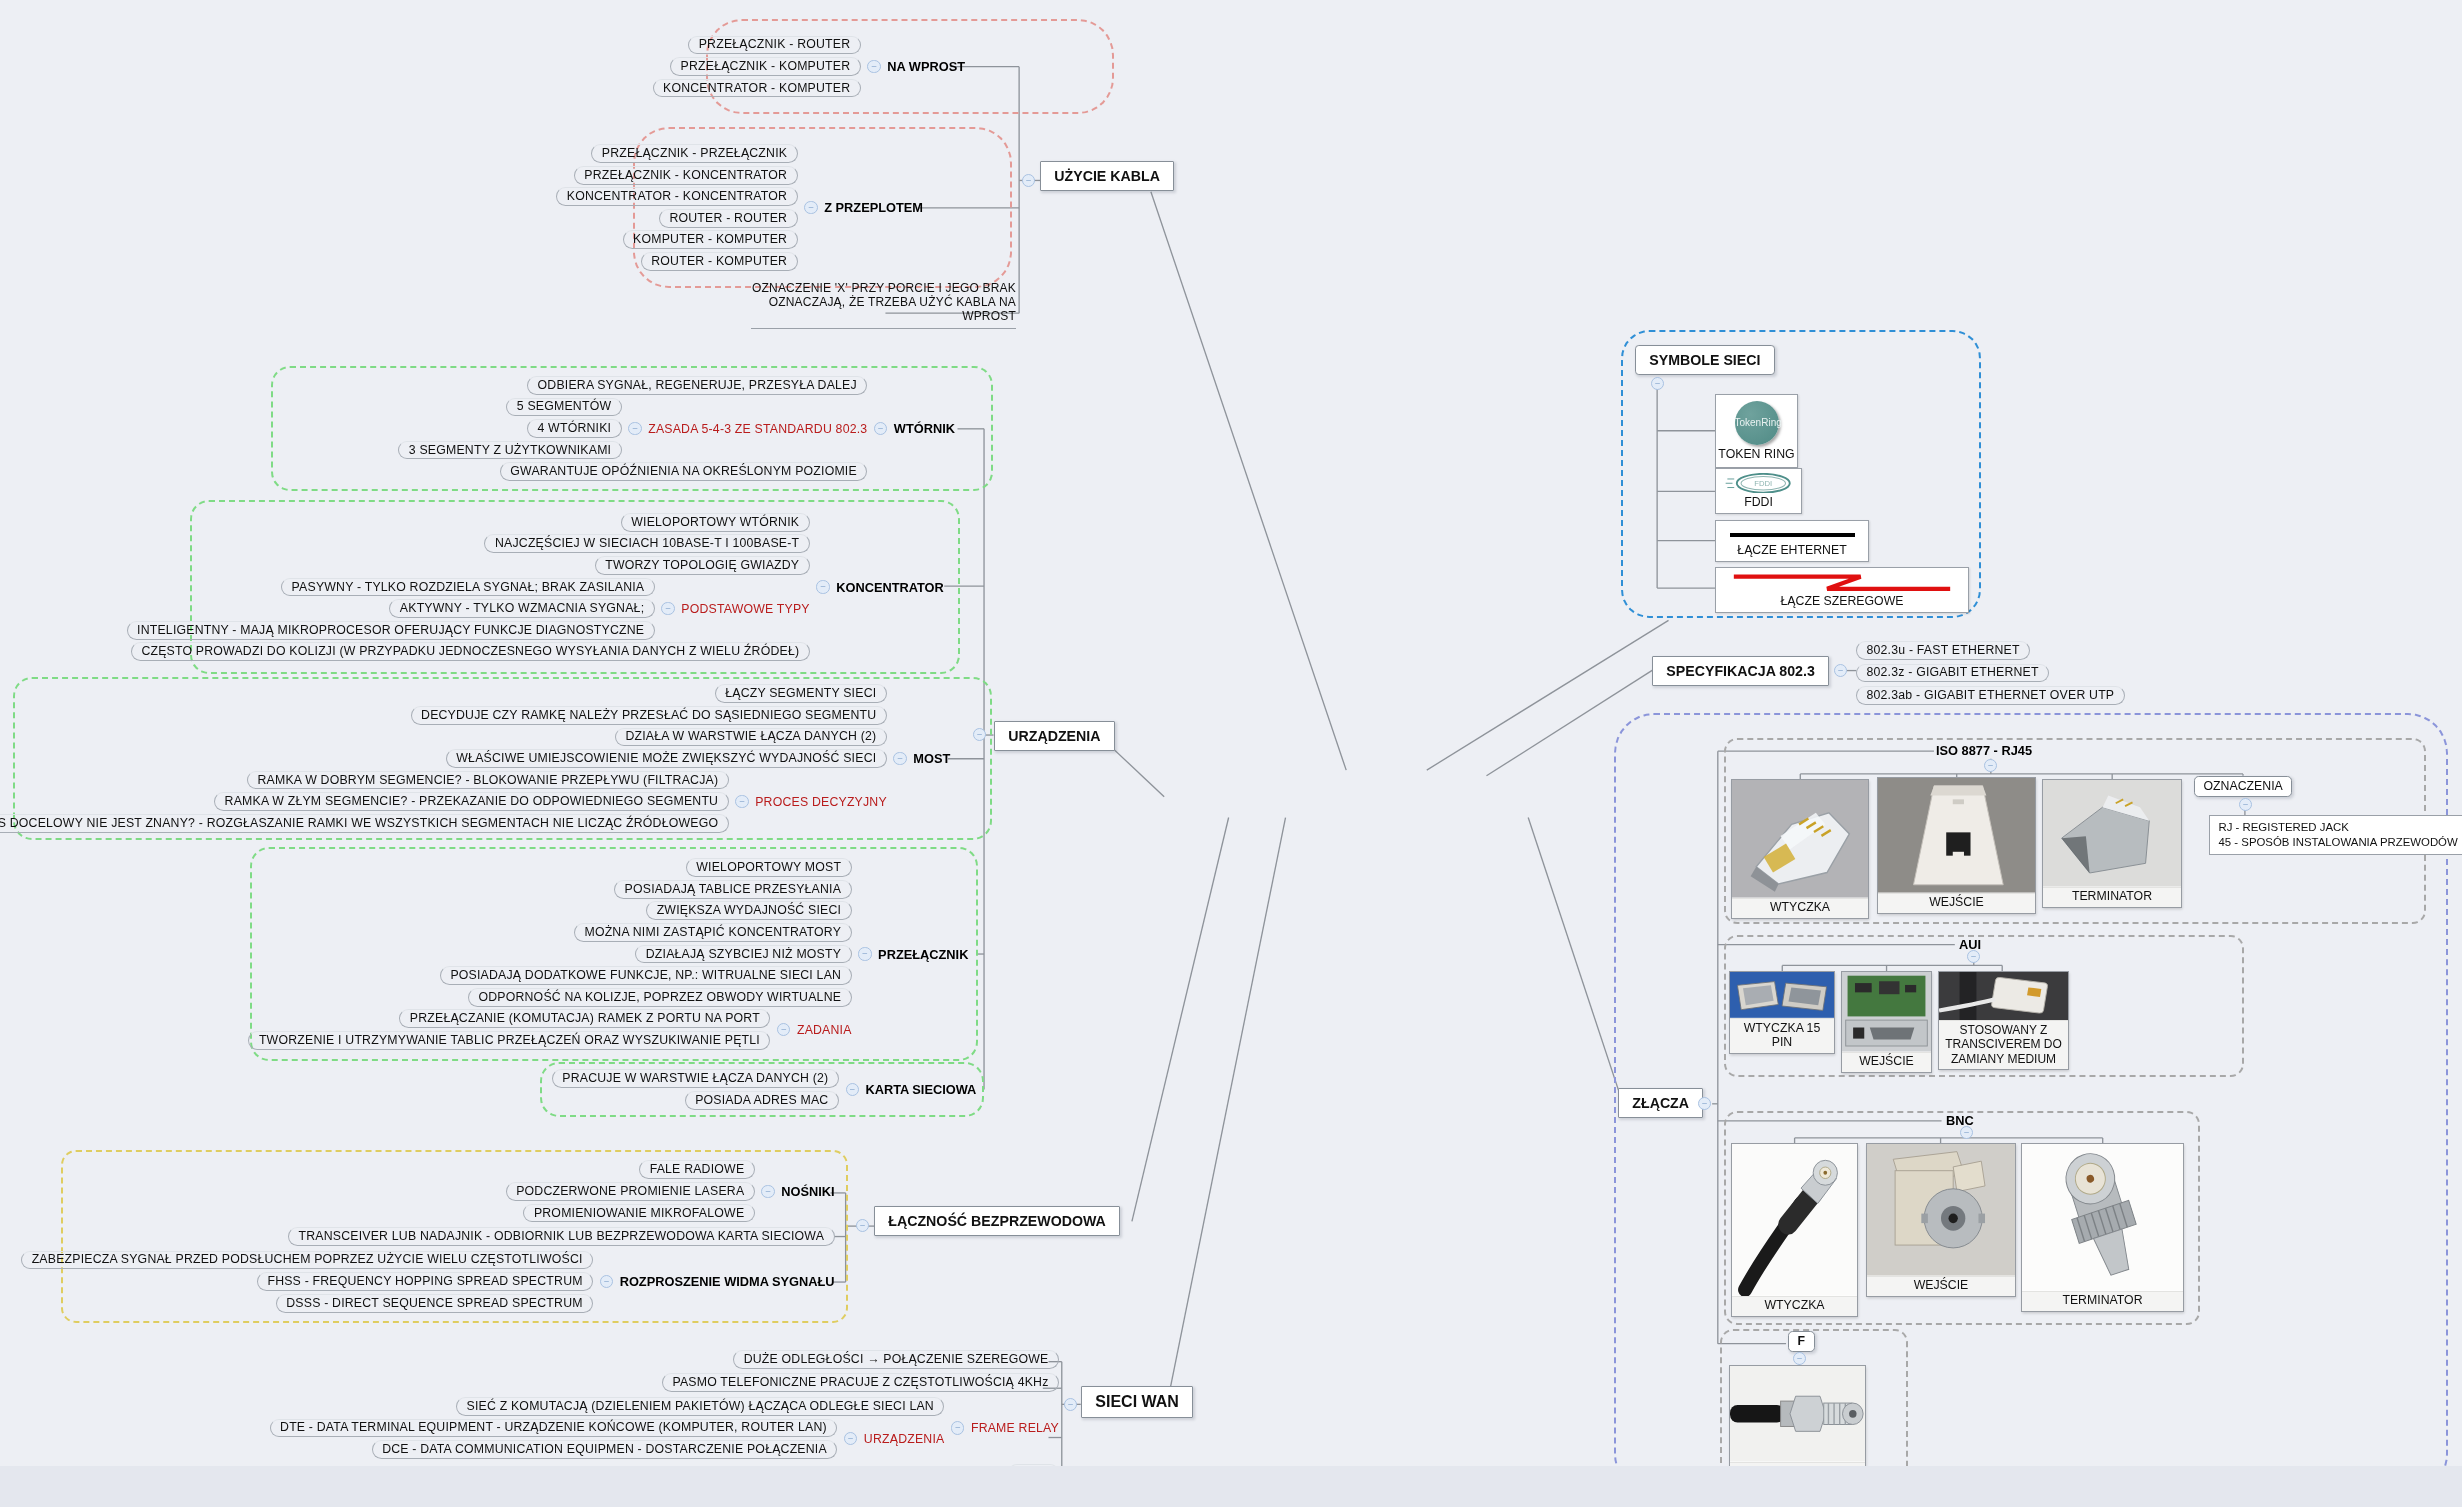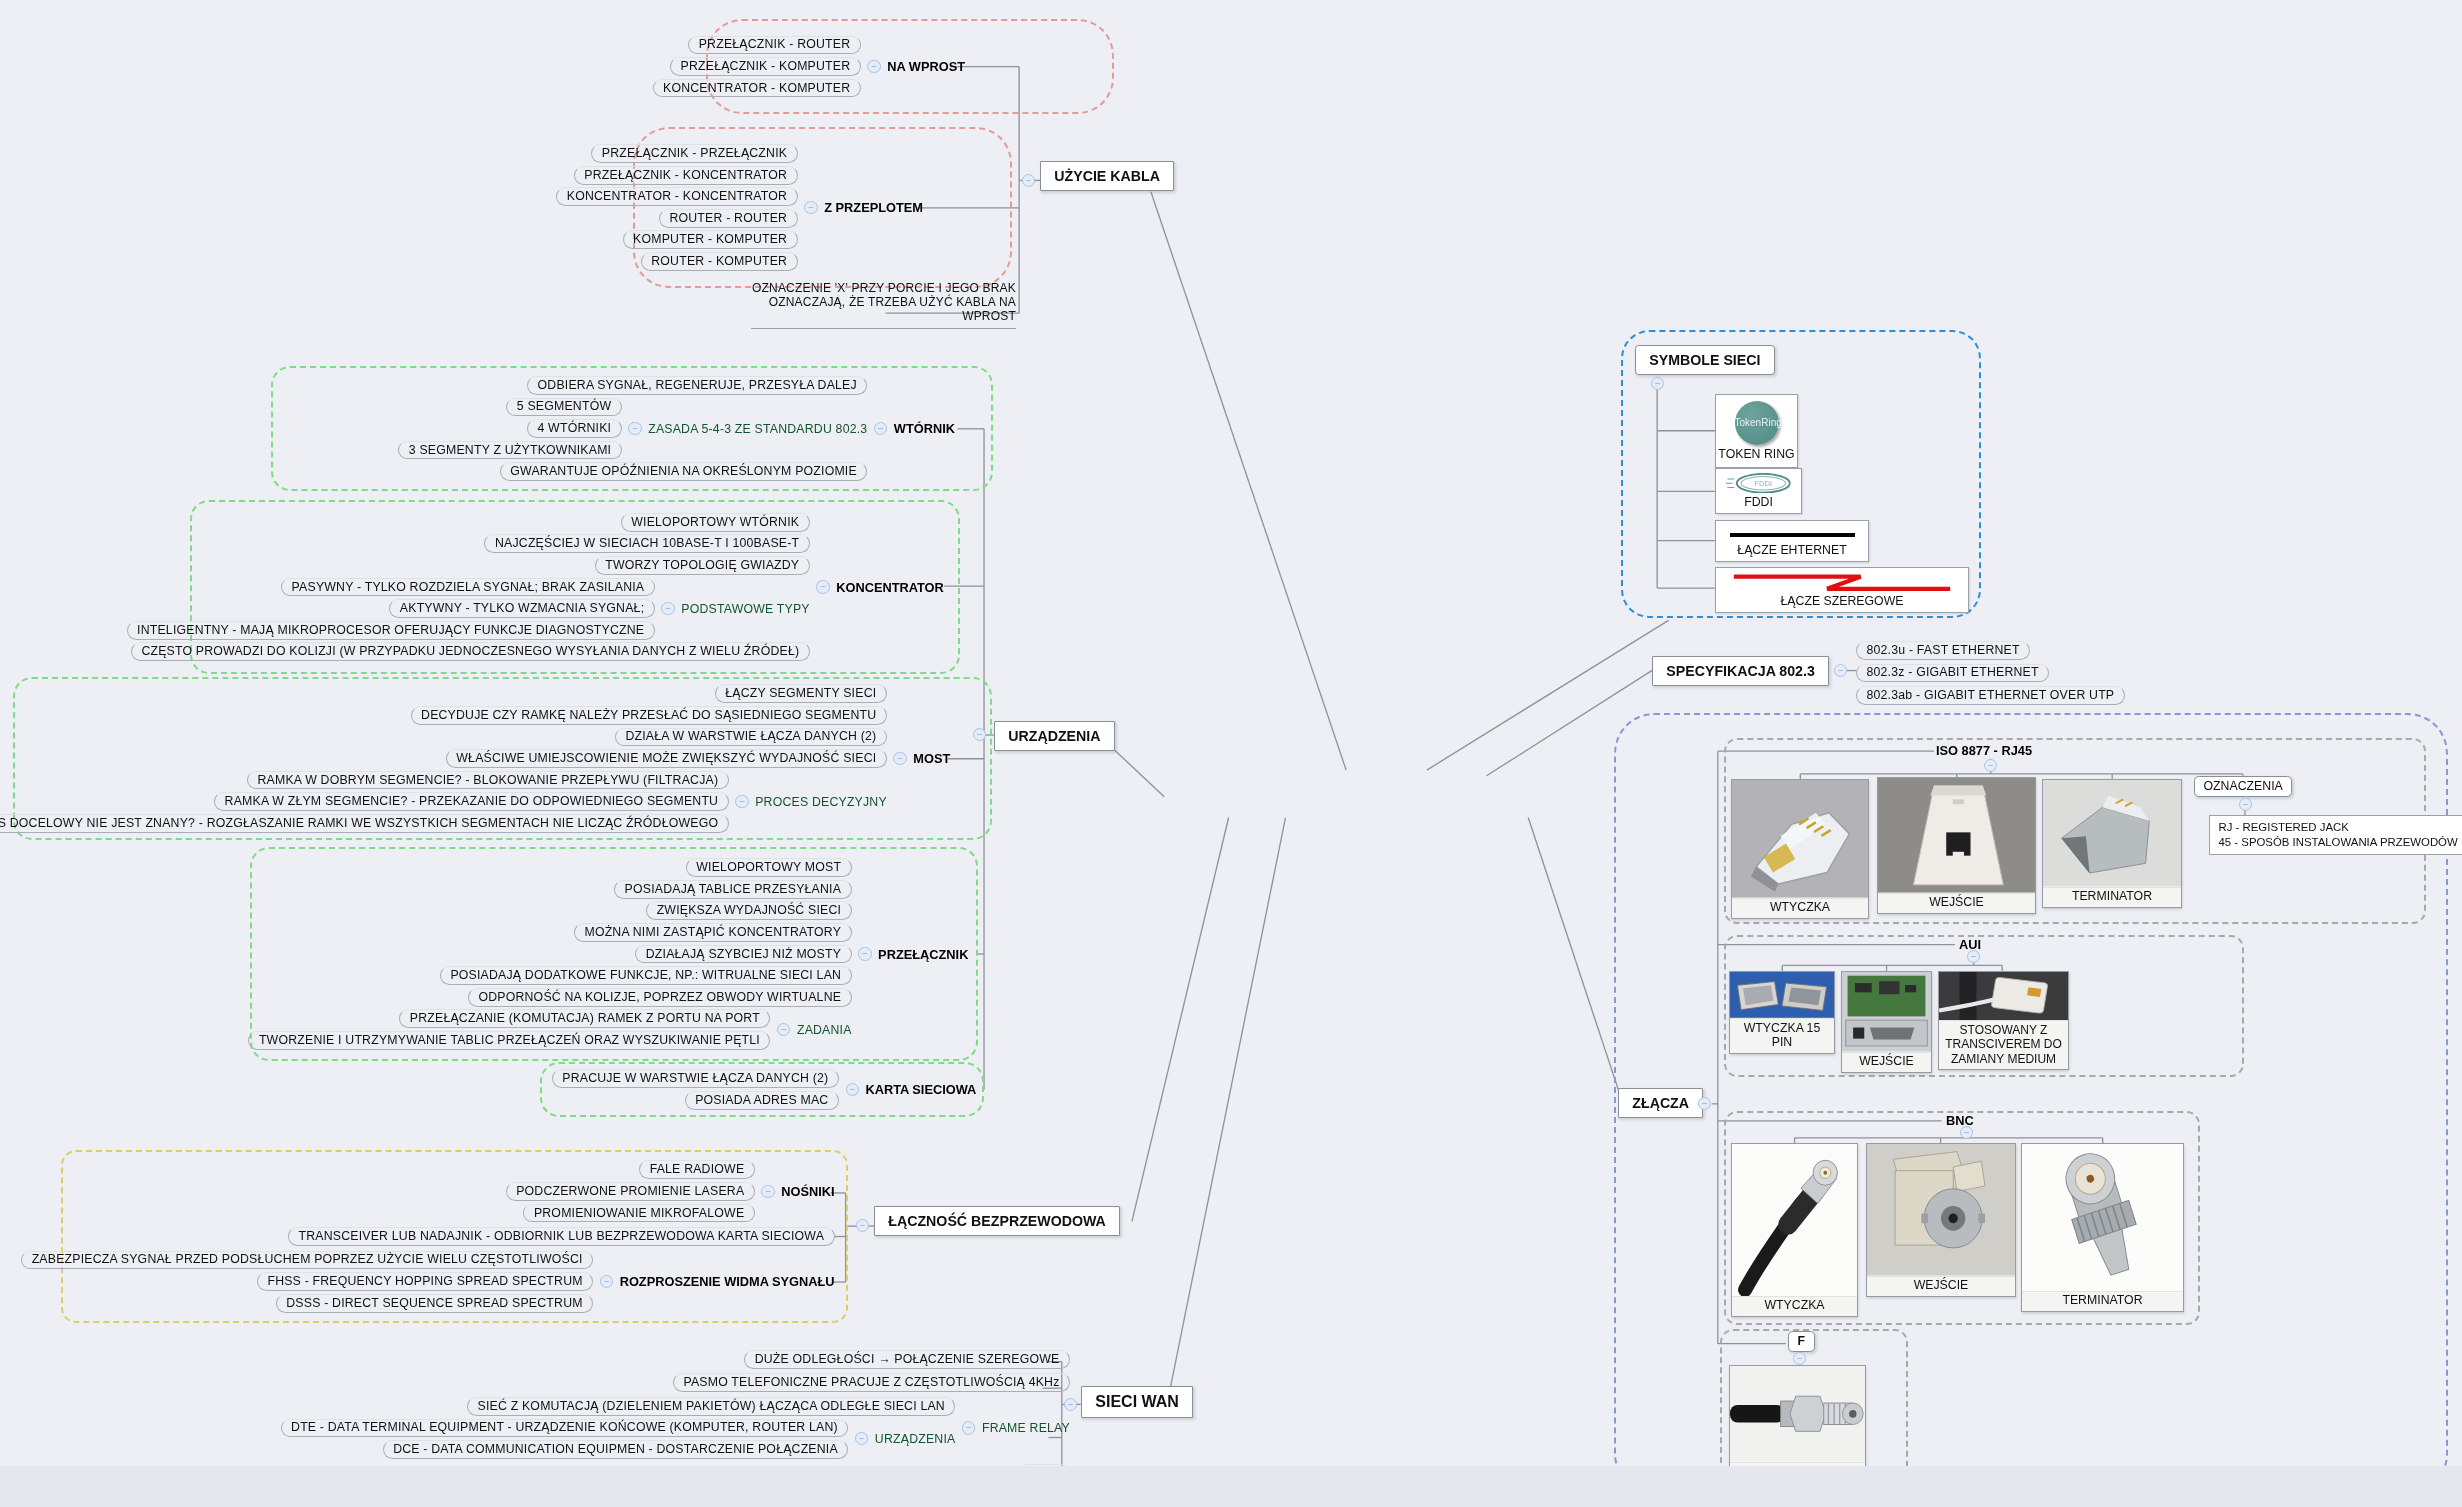--- a/index.html
+++ b/index.html
@@ -10,21 +10,21 @@
   .green{border-color:#7fdb85;border-radius:19px;}
   .yellow{border-color:#dfcd60;border-radius:15px;}
   .blue{border-color:#2f8fd6;border-radius:28.4px;}
   .purple{border-color:#8b95da;border-radius:40px;}
   .gray{border-color:#a8a8a8;border-radius:13.3px;}
   .flexend{display:flex;align-items:center;justify-content:flex-end;gap:6.6px;}
   .col{display:flex;flex-direction:column;align-items:flex-end;gap:2.8px;}
   .row{display:flex;align-items:center;gap:6.6px;}
   .item{font-size:12.3px;letter-spacing:0.2px;color:#101010;padding:0.9px 9.5px 1.9px;border:0.9px solid #a8aeb6;border-top-color:#dfe3e8;border-radius:9.5px;white-space:nowrap;background:transparent;}
   .blabel{font-size:12.8px;font-weight:bold;white-space:nowrap;color:#000;}
-  .mlabel{font-size:12.3px;white-space:nowrap;color:#14532d;letter-spacing:0.2px;}
+  .mlabel{font-size:12.3px;white-space:nowrap;color:#b91c1c;letter-spacing:0.2px;}
   .node{position:absolute;background:#fff;border:0.9px solid #878f98;border-radius:1px;padding:5.7px 13.3px 6.6px;font-weight:bold;font-size:14.2px;white-space:nowrap;box-shadow:1.4px 1.9px 2.8px rgba(60,70,90,.18);color:#111;z-index:3;}
   .node.small{padding:1.9px 8.5px 2.8px;font-size:12.3px;font-weight:normal;border-radius:4.7px;}
   .central{position:absolute;left:1164px;top:770px;width:429px;height:47px;display:flex;align-items:center;justify-content:center;font-size:22px;font-weight:bold;letter-spacing:0.5px;color:#2e2e2e;background:linear-gradient(#d7ebfc,#9ccaf2 60%,#8fc3ef);border:1.4px solid #74a9d8;border-radius:12.3px;box-shadow:1.9px 2.8px 4.7px rgba(50,80,120,.25);z-index:3;}
   .collapse{flex:0 0 auto;width:13.3px;height:13.3px;box-sizing:border-box;border-radius:50%;background:#e3ecf8;border:0.9px solid #a9c2e2;color:#8aa9cf;font-size:9.5px;line-height:11.4px;text-align:center;z-index:4;}
   .collapse.abs{position:absolute;}
   .note{position:absolute;font-size:12px;letter-spacing:0.2px;text-align:right;color:#101010;border-bottom:1.3px solid #9aa0a8;padding-bottom:4.7px;}
   .pbox{position:absolute;background:#fff;border:0.9px solid #979ca3;box-shadow:1.4px 1.9px 2.8px rgba(0,0,0,.18);display:flex;flex-direction:column;box-sizing:border-box;z-index:3;}
   .pimg{flex:1;display:block;min-height:0;}
   .pimg svg{display:block;width:100%;height:100%;}
   .pcap{font-size:12.3px;text-align:center;padding:1.9px 3.8px 2.8px;background:#f4f4f3;color:#111;border-top:0.9px solid #e3e3e1;white-space:normal;line-height:1.2;}
@@ -255,21 +255,21 @@
           <span class="item">DSSS - DIRECT SEQUENCE SPREAD SPECTRUM</span>
         </div>
         <span class="collapse">−</span>
         <span class="blabel">ROZPROSZENIE WIDMA SYGNAŁU</span>
       </div>
     </div>
   </div>
   <span class="collapse abs" style="left:856px;top:1219px;">−</span>
   <div class="node" style="left:874px;top:1206px;">ŁĄCZNOŚĆ BEZPRZEWODOWA</div>
 
-  <div style="position:absolute;left:330px;top:1350px;width:740px;height:142px;display:flex;flex-direction:column;align-items:flex-end;gap:4.7px;">
+  <div style="position:absolute;left:319px;top:1350px;width:740px;height:142px;display:flex;flex-direction:column;align-items:flex-end;gap:4.7px;">
     <span class="item">DUŻE ODLEGŁOŚCI → POŁĄCZENIE SZEREGOWE</span>
     <span class="item">PASMO TELEFONICZNE PRACUJE Z CZĘSTOTLIWOŚCIĄ 4KHz</span>
     <div class="row">
       <div class="col">
         <span class="item">SIEĆ Z KOMUTACJĄ (DZIELENIEM PAKIETÓW) ŁĄCZĄCA ODLEGŁE SIECI LAN</span>
         <div class="row">
           <div class="col">
             <span class="item">DTE - DATA TERMINAL EQUIPMENT - URZĄDZENIE KOŃCOWE (KOMPUTER, ROUTER LAN)</span>
             <span class="item">DCE - DATA COMMUNICATION EQUIPMEN - DOSTARCZENIE POŁĄCZENIA</span>
           </div>

